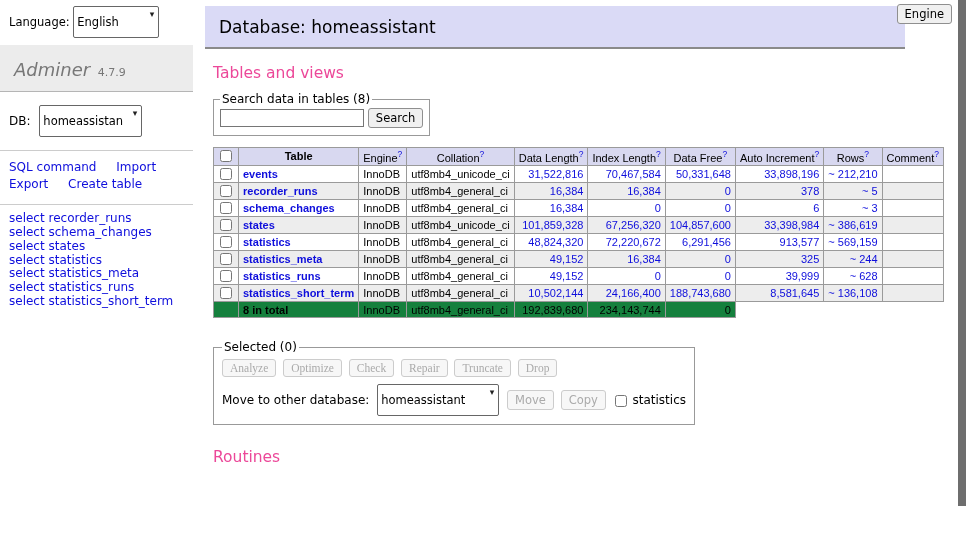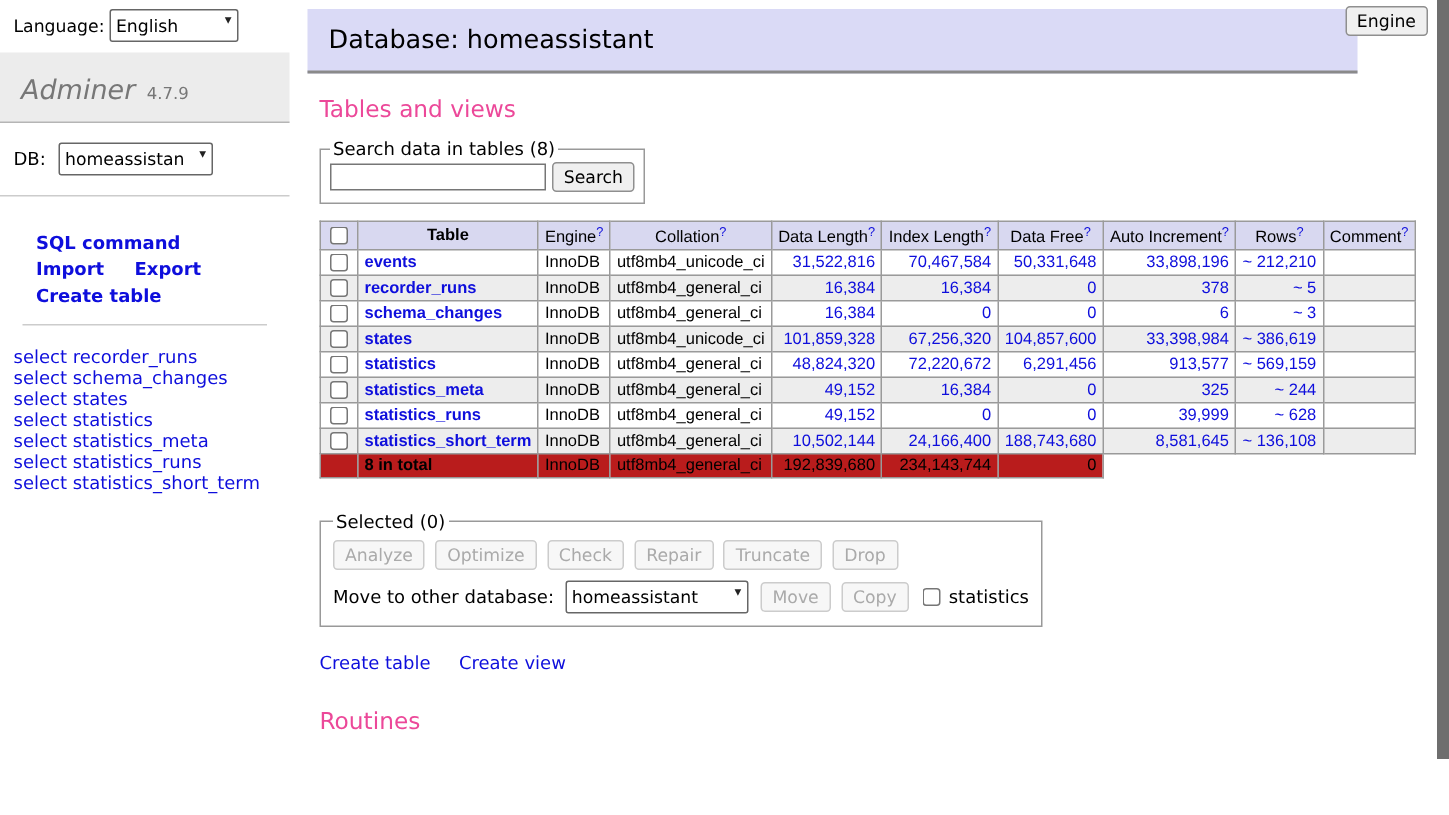--- a/index.html
+++ b/index.html
@@ -11,32 +11,32 @@
   a { color:#0e0edc; text-decoration:none; cursor:pointer; }
 
   
   .sidebar { position:absolute; left:0; top:0; width:193px; }
   .lang-row { padding:6px 0 7px 9px; font-size:11.5px; white-space:nowrap; }
   .sel-wrap { position:relative; display:inline-block; }
   .sel-wrap select {
     appearance:none; -webkit-appearance:none; -moz-appearance:none;
     font-family:"DejaVu Sans", sans-serif; font-size:11.5px;
     border:1px solid #666; background:#fff; border-radius:2px;
-    padding:1px 18px 1px 3px; height:22px;
+    padding:1px 18px 1px 3px; height:32px;
   }
   .sel-wrap .caret { position:absolute; right:5px; top:3px; font-size:9px; color:#222; pointer-events:none; }
   .adminer-h1 {
     margin:0; background:#ececec; border-bottom:1px solid #b5b5b5;
     padding:9px 0 9px 14px; font-weight:normal; white-space:nowrap;
   }
   .app-name { font-style:italic; color:#777; font-size:18px; }
   .app-version { color:#777; font-size:11px; }
   .db-row { padding:13px 8px 13px 9px; border-bottom:1px solid #ccc; font-size:12px; }
   .db-row label { margin-right:5px; }
-  .menu-links { margin:15px; padding:8px 6px 10px 9px; border-bottom:1px solid #ccc; line-height:1.45;font-weight:bold; }
+  .menu-links { margin:0; padding:8px 6px 10px 9px; border-bottom:1px solid #ccc; line-height:1.45; }
   .menu-links a { margin-right:16px; white-space:nowrap; }
   .table-list { list-style:none; margin:7px 0 0; padding:0 0 0 9px; line-height:1.16; }
   .table-list a { white-space:nowrap; }
 
   
   .content { position:absolute; left:205px; top:0; width:700px; }
   .breadcrumb { display:inline-block; background:#efefef; padding:5px 95px 5px 9px; font-size:12px; white-space:nowrap; }
   .breadcrumb .sep { color:#333; margin:0 4px; }
   .page-title {
     margin:6px 0 0; background:#dadaf6; border-bottom:2px solid #8a8a8a;
@@ -63,27 +63,27 @@
   .db-tables thead th.col-table { font-weight:bold; text-align:center; min-width:112px; }
   .db-tables sup a { font-size:8.5px; }
   .db-tables tbody tr:nth-child(even) td { background:#ededed; }
   .db-tables .c { width:17px; text-align:center; }
   .db-tables .num { text-align:right; }
   .db-tables td.tname a { font-weight:bold; }
   .db-tables .min-eng { min-width:38px; } .db-tables .min-col { min-width:96px; }
   .db-tables .min-dl { min-width:66px; } .db-tables .min-il { min-width:68px; }
   .db-tables .min-df { min-width:58px; } .db-tables .min-ai { min-width:74px; }
   .db-tables .min-ro { min-width:52px; } .db-tables .min-cm { min-width:52px; }
-  .db-tables tr.total td { background:#b91c1c; }
+  .db-tables tr.total td { background:#15803d; }
   .db-tables tr.total .lbl { font-weight:bold; }
   input[type="checkbox"] { width:12px; height:12px; margin:1px 2px; vertical-align:middle; }
 
   .selected-fs { margin-top:22px; padding:2px 8px 8px; }
   .sel-buttons { margin:3px 0 0; }
-  .sel-buttons button { margin-right:3px; }
+  .sel-buttons button { margin-right:3px;font-family:Liberation Serif, serif; }
   .move-row { margin-top:7px; font-size:12px; white-space:nowrap; }
   .move-row .sel-wrap { margin:0 4px; }
   .move-row select { width:122px; }
   .move-row button { margin-right:3px; }
   .overwrite-label { font-size:12px; }
 
   .footer-links { margin:17px 0 0 8px; }
   .routines-h { margin-top:23px; }
 
   
@@ -284,24 +284,20 @@
           <option>homeassistant</option>
         </select><span class="caret">▾</span>
       </span>
       <button disabled="">Move</button>
       <button disabled="">Copy</button>
       <input type="checkbox" id="ow" style="">
       <label for="ow" class="overwrite-label">statistics</label>
     </div>
   </fieldset>
 
-  <p class="footer-links">
-    <a>Create table</a>
-    <a>Create view</a>
-  </p>
 
   <h3 class="routines-h">Routines</h3>
   
 
   
 </div>
 
 <div class="logout-wrap">
   <button>Engine</button>
 </div>

